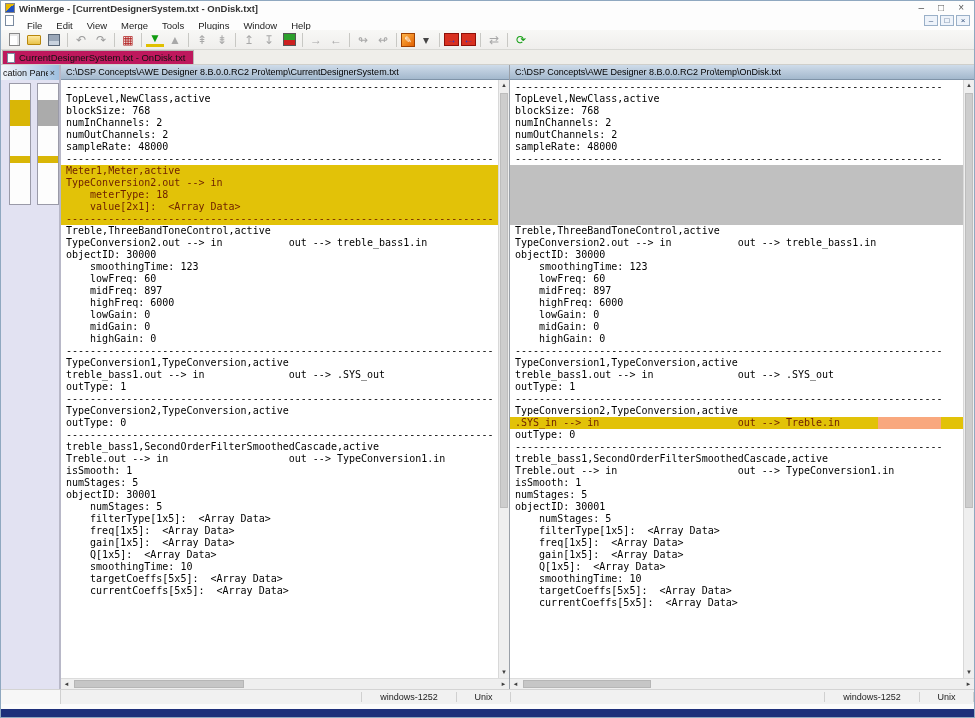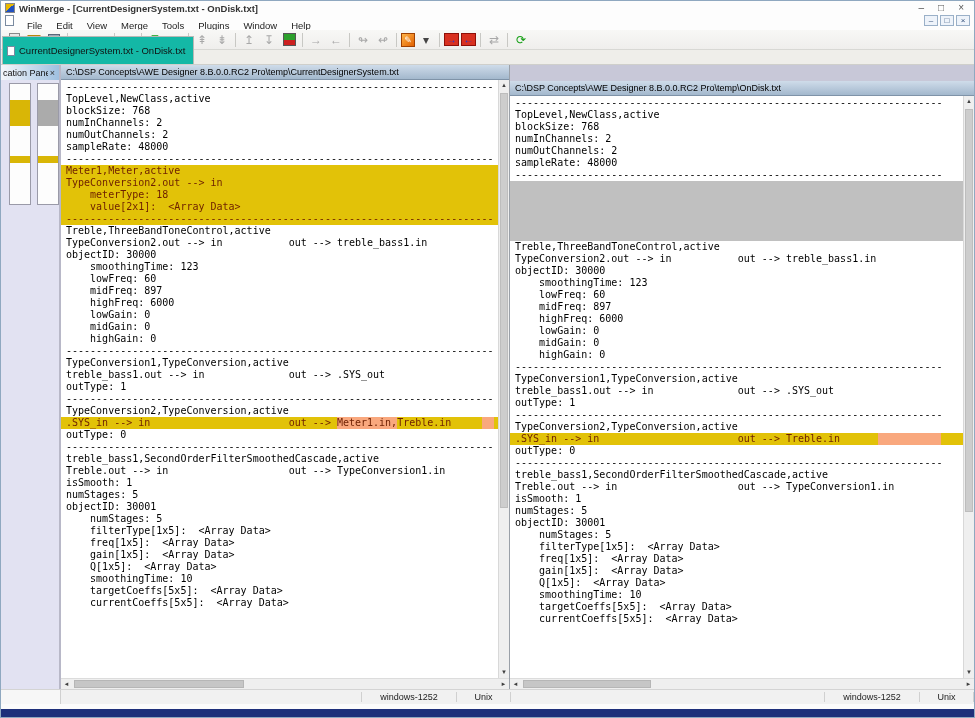--- a/index.html
+++ b/index.html
@@ -29,39 +29,39 @@
   .kind-page  { width:11px; height:13px; background:#fff; border:1px solid #888; box-shadow:inset -2px 2px 0 #e8e8e8; }
   .kind-folder{ width:14px; height:10px; background:linear-gradient(#ffe9a2,#e8c24a); border:1px solid #b8860b; border-radius:1px; }
   .kind-floppy{ width:12px; height:12px; background:#9aa7b8; border:1px solid #5a6778; box-shadow:inset 0 -4px 0 #c9d2de; }
   .kind-split { width:13px; height:13px; border:1px solid #555; background:linear-gradient(180deg,#2ca02c 50%,#cc2020 50%); }
   .kind-pencil{ width:14px; height:14px; background:linear-gradient(135deg,#ffb347,#e06000); border:1px solid #a04000; color:#fff; font-size:9px; display:inline-flex; align-items:center; justify-content:center; }
   .kind-chip  { width:15px; height:13px; background:#d83020; border:1px solid #8e0f08; color:#1838d8; font-weight:bold; font-size:10px; display:inline-flex; align-items:center; justify-content:center; }
   .kind-nextdiff { border-bottom:3px solid #e0c000; line-height:11px; height:14px; }
 
   
   .tabstrip { height:15px; background:#efeeea; border-bottom:1px solid #cfcfcb; display:flex; align-items:flex-end; padding-left:1px; flex:0 0 auto; }
-  .tab { height:28px; background:#14b8a6; border:1px solid #b9b9b5; border-bottom:none; display:flex; align-items:center; padding:0 8px 0 4px; font-size:9.5px; color:#111; }
+  .tab { height:14px; background:#be185d; border:1px solid #b9b9b5; border-bottom:none; display:flex; align-items:center; padding:0 8px 0 4px; font-size:9.5px; color:#111; }
   .tab-doc { width:8px; height:10px; background:#fff; border:1px solid #7a8aa0; margin-right:4px; }
 
   
   .main { flex:1 1 auto; display:flex; min-height:0; background:#c8c8d8; }
 
   
   .locpane { width:60px; flex:0 0 auto; background:#e2e2f2; display:flex; flex-direction:column; border-right:2px solid #b8b8c8; }
   .lochdr { height:15px; background:linear-gradient(90deg,#f4f7fb,#9fc0e0); display:flex; align-items:center; font-size:9px; color:#111; padding:0 2px; flex:0 0 auto; }
   .lochdr .lbl { flex:1; white-space:nowrap; overflow:hidden; }
   .lochdr .x { font-size:9px; color:#333; padding:0 2px; }
   .locbody { flex:1; position:relative; }
   .locbar { position:absolute; top:3px; width:22px; height:122px; background:#fdfdfd; border:1px solid #9a9aa8; }
   .locbar .band { position:absolute; left:0; right:0; }
 
   
   .fpane { display:flex; flex-direction:column; min-width:0; background:#fff; }
   .fpane.left  { width:449px; flex:0 0 auto; border-right:1px solid #9aa0a8; }
-  .fpane.right { flex:1 1 auto;margin-top:16px; }
+  .fpane.right { flex:1 1 auto; }
   .fhdr { height:15px; flex:0 0 auto; background:linear-gradient(#cfdcea,#a3b8cd); border-bottom:1px solid #7f93a8; font-size:9px; color:#000; display:flex; align-items:center; padding:0 5px; white-space:nowrap; overflow:hidden; }
   .fbody { flex:1 1 auto; display:flex; min-height:0; }
   .fcontent { flex:1 1 auto; background:#fff; overflow:hidden; padding-top:1px; }
   .line { height:12px; line-height:12px; font-family:"DejaVu Sans Mono","Liberation Mono",monospace; font-size:10px; color:#000; white-space:pre; padding-left:5px; overflow:hidden; }
   .line.diff { background:#e2c208; color:#6d1f00; }
   .line.gap  { background:#c0c0c0; padding:0; }
   .line.flexline { display:flex; padding-left:0; }
   .flexline .sg { white-space:pre; height:12px; line-height:12px; }
   .flexline .sg:first-child { padding-left:5px; }
   .bg-y { background:#e2c208; }
@@ -215,21 +215,20 @@
             <div class="line">    highFreq: 6000</div>
             <div class="line">    lowGain: 0</div>
             <div class="line">    midGain: 0</div>
             <div class="line">    highGain: 0</div>
             <div class="line">-----------------------------------------------------------------------</div>
             <div class="line">TypeConversion1,TypeConversion,active</div>
             <div class="line">treble_bass1.out --&gt; in              out --&gt; .SYS_out</div>
             <div class="line">outType: 1</div>
             <div class="line">-----------------------------------------------------------------------</div>
             <div class="line">TypeConversion2,TypeConversion,active</div>
-            <div class="line diff flexline"><span class="sg bg-y">.SYS_in --&gt; in                       out --&gt; </span><span class="sg bg-s">Meter1.in,</span><span class="sg bg-y">Treble.in</span><span class="sg bg-y fillseg"></span><span class="sg bg-s" style="width: 12px;"></span><span class="sg bg-y" style="width: 4px;"></span></div>
             <div class="line">outType: 0</div>
             <div class="line">-----------------------------------------------------------------------</div>
             <div class="line">treble_bass1,SecondOrderFilterSmoothedCascade,active</div>
             <div class="line">Treble.out --&gt; in                    out --&gt; TypeConversion1.in</div>
             <div class="line">isSmooth: 1</div>
             <div class="line">numStages: 5</div>
             <div class="line">objectID: 30001</div>
             <div class="line">    numStages: 5</div>
             <div class="line">    filterType[1x5]:  &lt;Array Data&gt;</div>
             <div class="line">    freq[1x5]:  &lt;Array Data&gt;</div>

